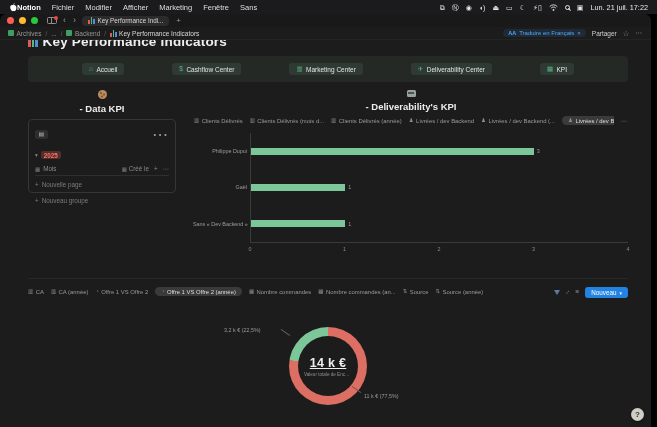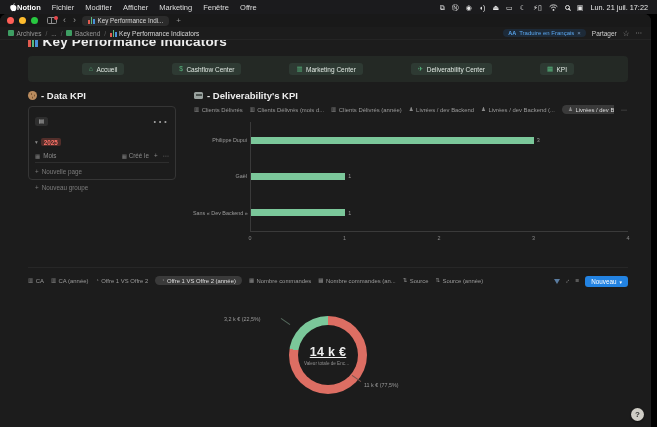--- a/index.html
+++ b/index.html
@@ -77,21 +77,21 @@
 
   .navband { margin-top:5px; height:26px; background:#242925; border-radius:4px;
     display:flex; align-items:center; justify-content:space-around; padding:0 30px; }
   .nav-pill { display:flex; align-items:center; gap:3.5px; background:#2e3a33; border-radius:3px;
     padding:2.5px 7px; font-size:6.5px; color:#e0e8e2; white-space:nowrap; }
   .nav-ico { color:#58b97f; font-size:6.5px; line-height:1; }
 
   .columns { display:flex; margin-top:8px; }
   .col-left { width:148px; margin-right:18px; flex:none; }
   .col-right { flex:1; min-width:0; }
-  .sec-heading { display:flex; align-items:center; gap:4px; font-size:9.5px; font-weight:bold; color:#ededed; }
+  .sec-heading { display:flex; align-items:center; gap:4px; font-size:9.5px; font-weight:bold; color:#ededed;flex-direction:column; }
 
   .dkpi-card { margin-top:5px; border:1px solid #353535; border-radius:4px; padding:5px 6px; height:74px; }
   .dkpi-row1 { display:flex; align-items:center; }
   .pill-ico { background:#2e2e2e; border-radius:2.5px; padding:1px 3.5px; font-size:6px; color:#b8b8b8; line-height:1.2; }
   .dkpi-row1 .more-dots { margin-left:auto; }
   .dkpi-group { display:flex; align-items:center; gap:3px; margin-top:7px; }
   .tri { color:#8a8a8a; font-size:5.5px; }
   .badge-2025 { background:#522e2a; color:#ff7369; font-weight:bold; font-size:6.3px; border-radius:2px; padding:.5px 3px; }
   .dkpi-header { display:flex; align-items:center; gap:3px; margin-top:6px; padding-bottom:3px;
     border-bottom:1px solid #2e2e2e; font-size:6.3px; color:#8a8a8a; }
@@ -165,21 +165,21 @@
             <path d="M4.1 2.3 C3 1.5 1.2 2.2 1.2 4.3 C1.2 6.4 2.7 8.2 3.6 8.2 C4 8.2 4.2 8 4.6 8 C5 8 5.2 8.2 5.6 8.2 C6.5 8.2 7.4 6.6 7.4 4.8 C7.4 2.5 5.4 1.6 4.1 2.3 Z M4.3 1.9 C4.3 1.1 5 .4 5.7 .3 C5.8 1.1 5 1.9 4.3 1.9 Z" fill="#fff"></path>
           </svg>
       </span>
       <span id="menu-left" style="display: inline-flex; gap: 11px;">
           <span class="menu-item app">Notion</span>
           <span class="menu-item">Fichier</span>
           <span class="menu-item">Modifier</span>
           <span class="menu-item">Afficher</span>
           <span class="menu-item">Marketing</span>
           <span class="menu-item">Fenêtre</span>
-          <span class="menu-item">Offre</span>
+          <span class="menu-item">Sans</span>
         </span>
     </div>
     <div class="menubar-right">
       <span id="status-icons" style="display: inline-flex; gap: 7px; align-items: center;">
           <span class="status-ico">⧉</span>
           <span class="status-ico">Ⓝ</span>
           <span class="status-ico">◉</span>
           <span class="status-ico">◖)</span>
           <span class="status-ico">⏏</span>
           <span class="status-ico">▭</span>

